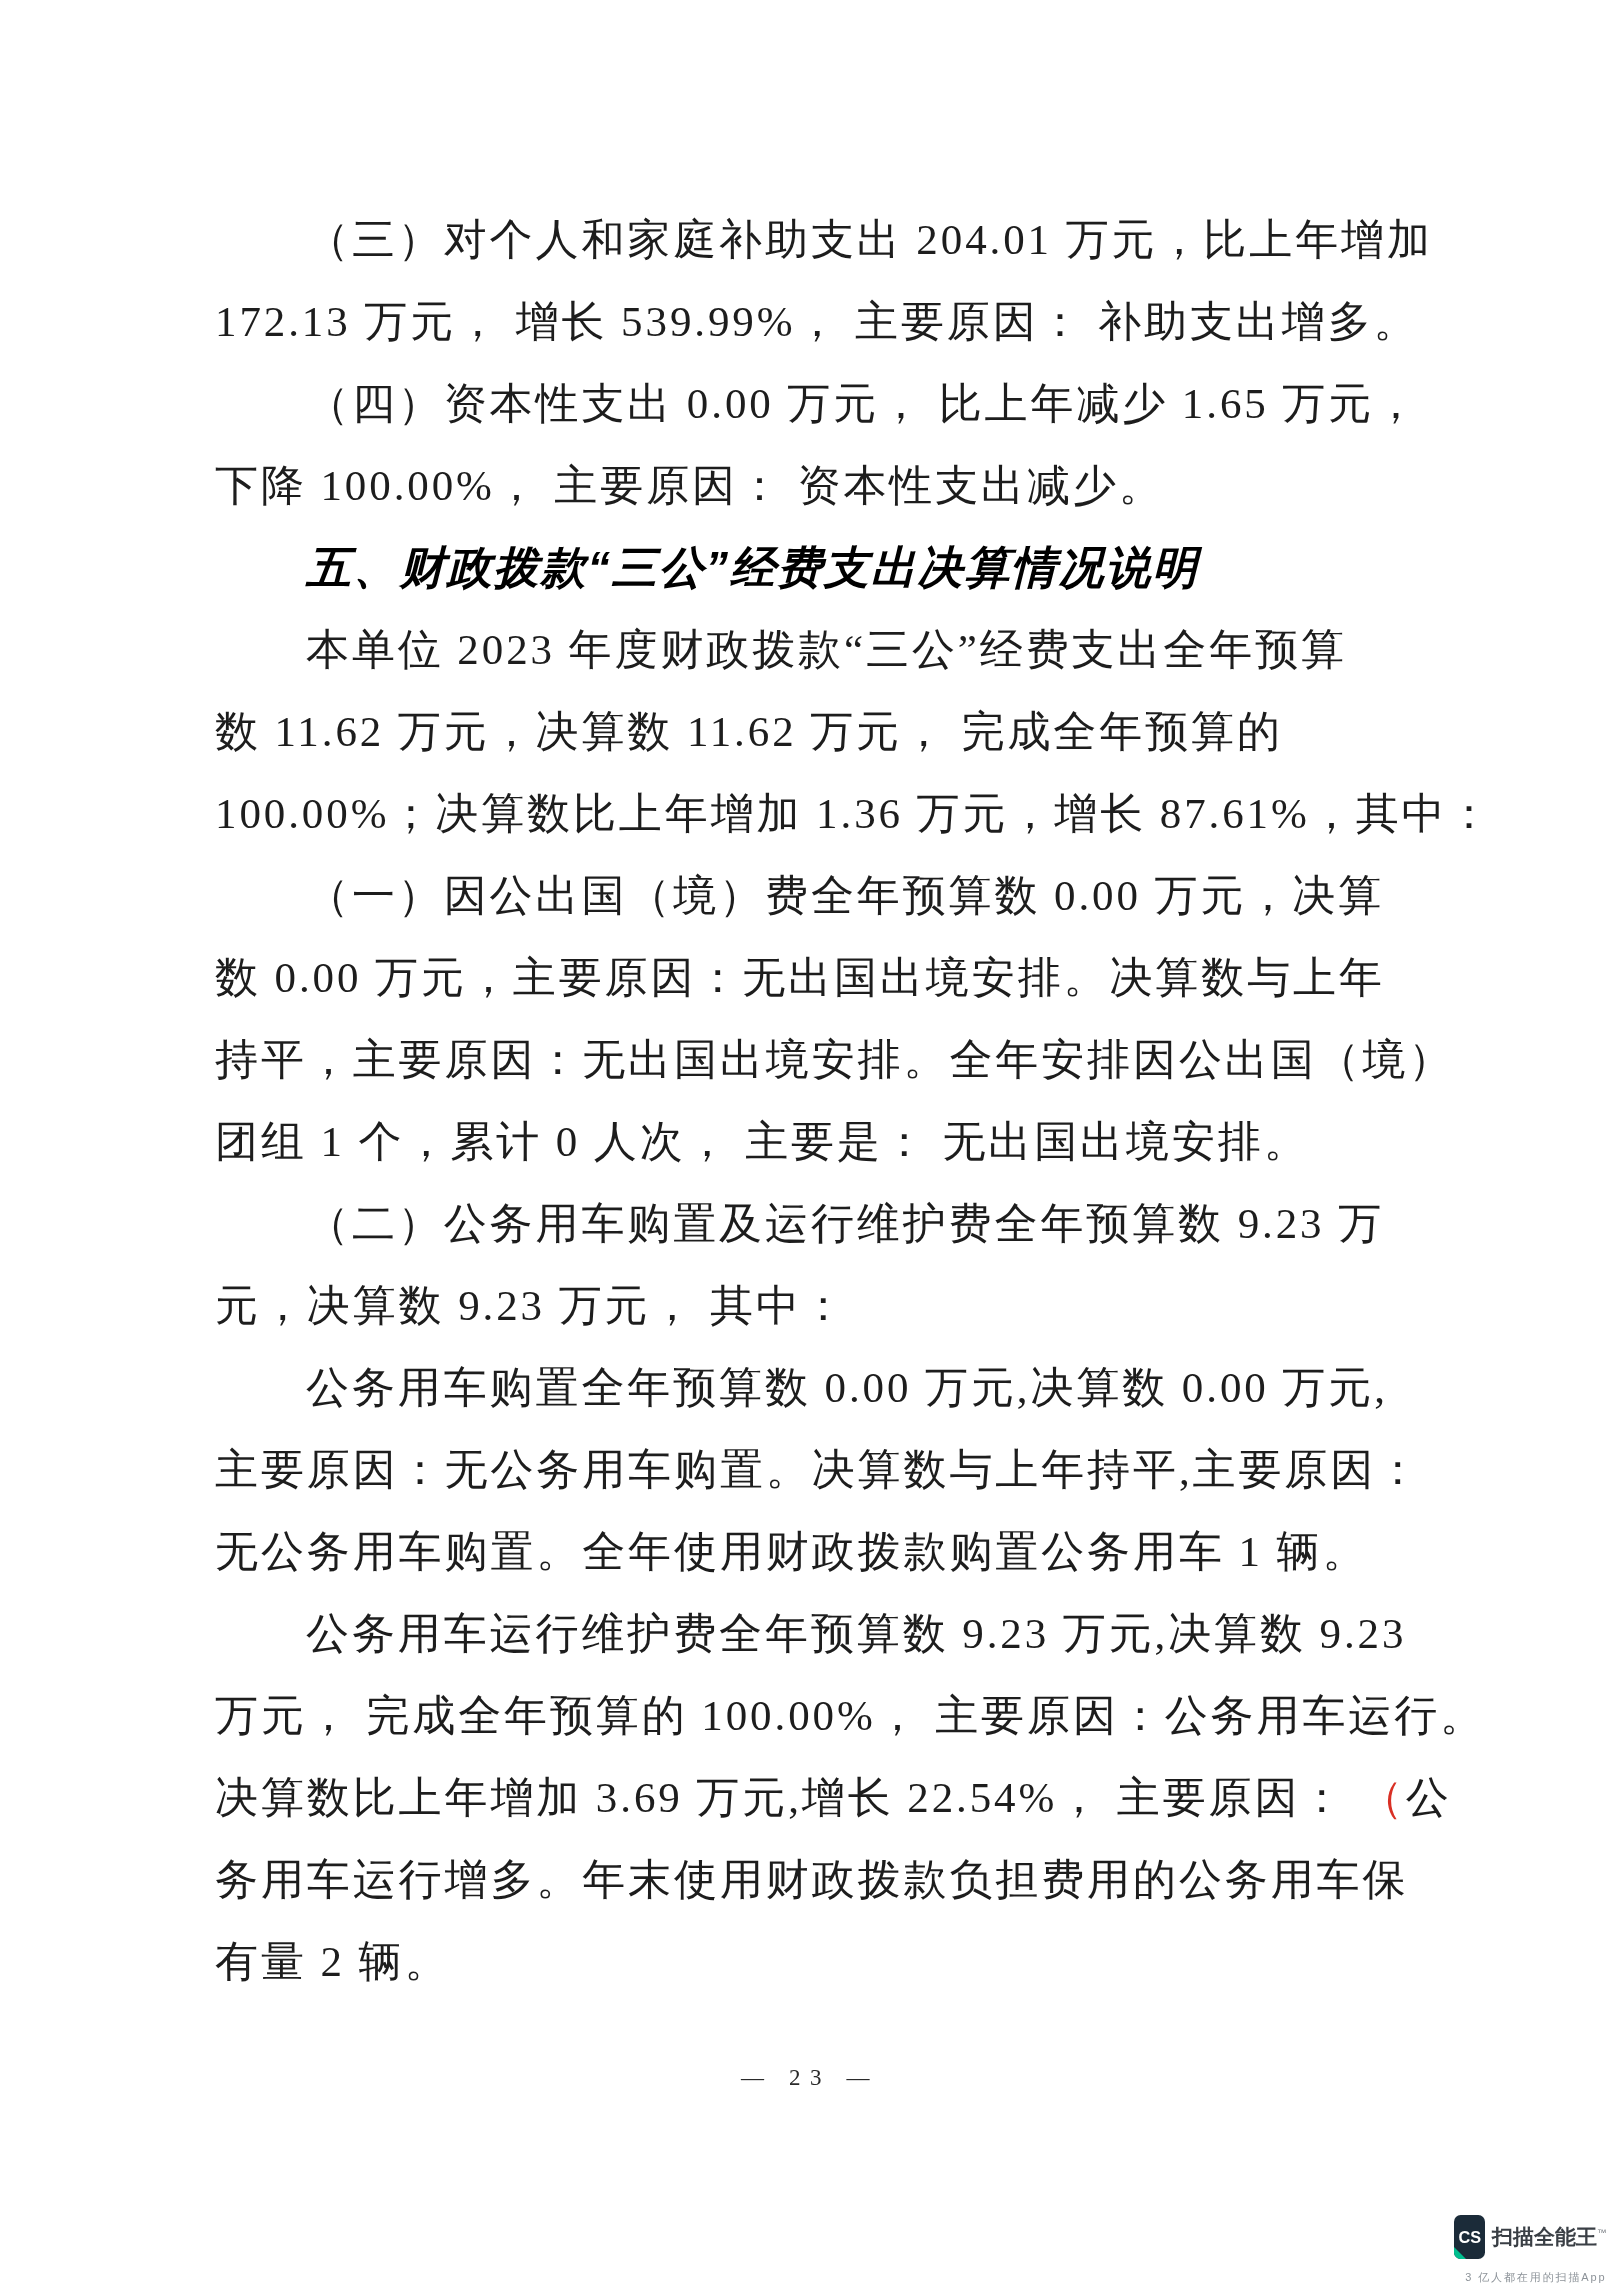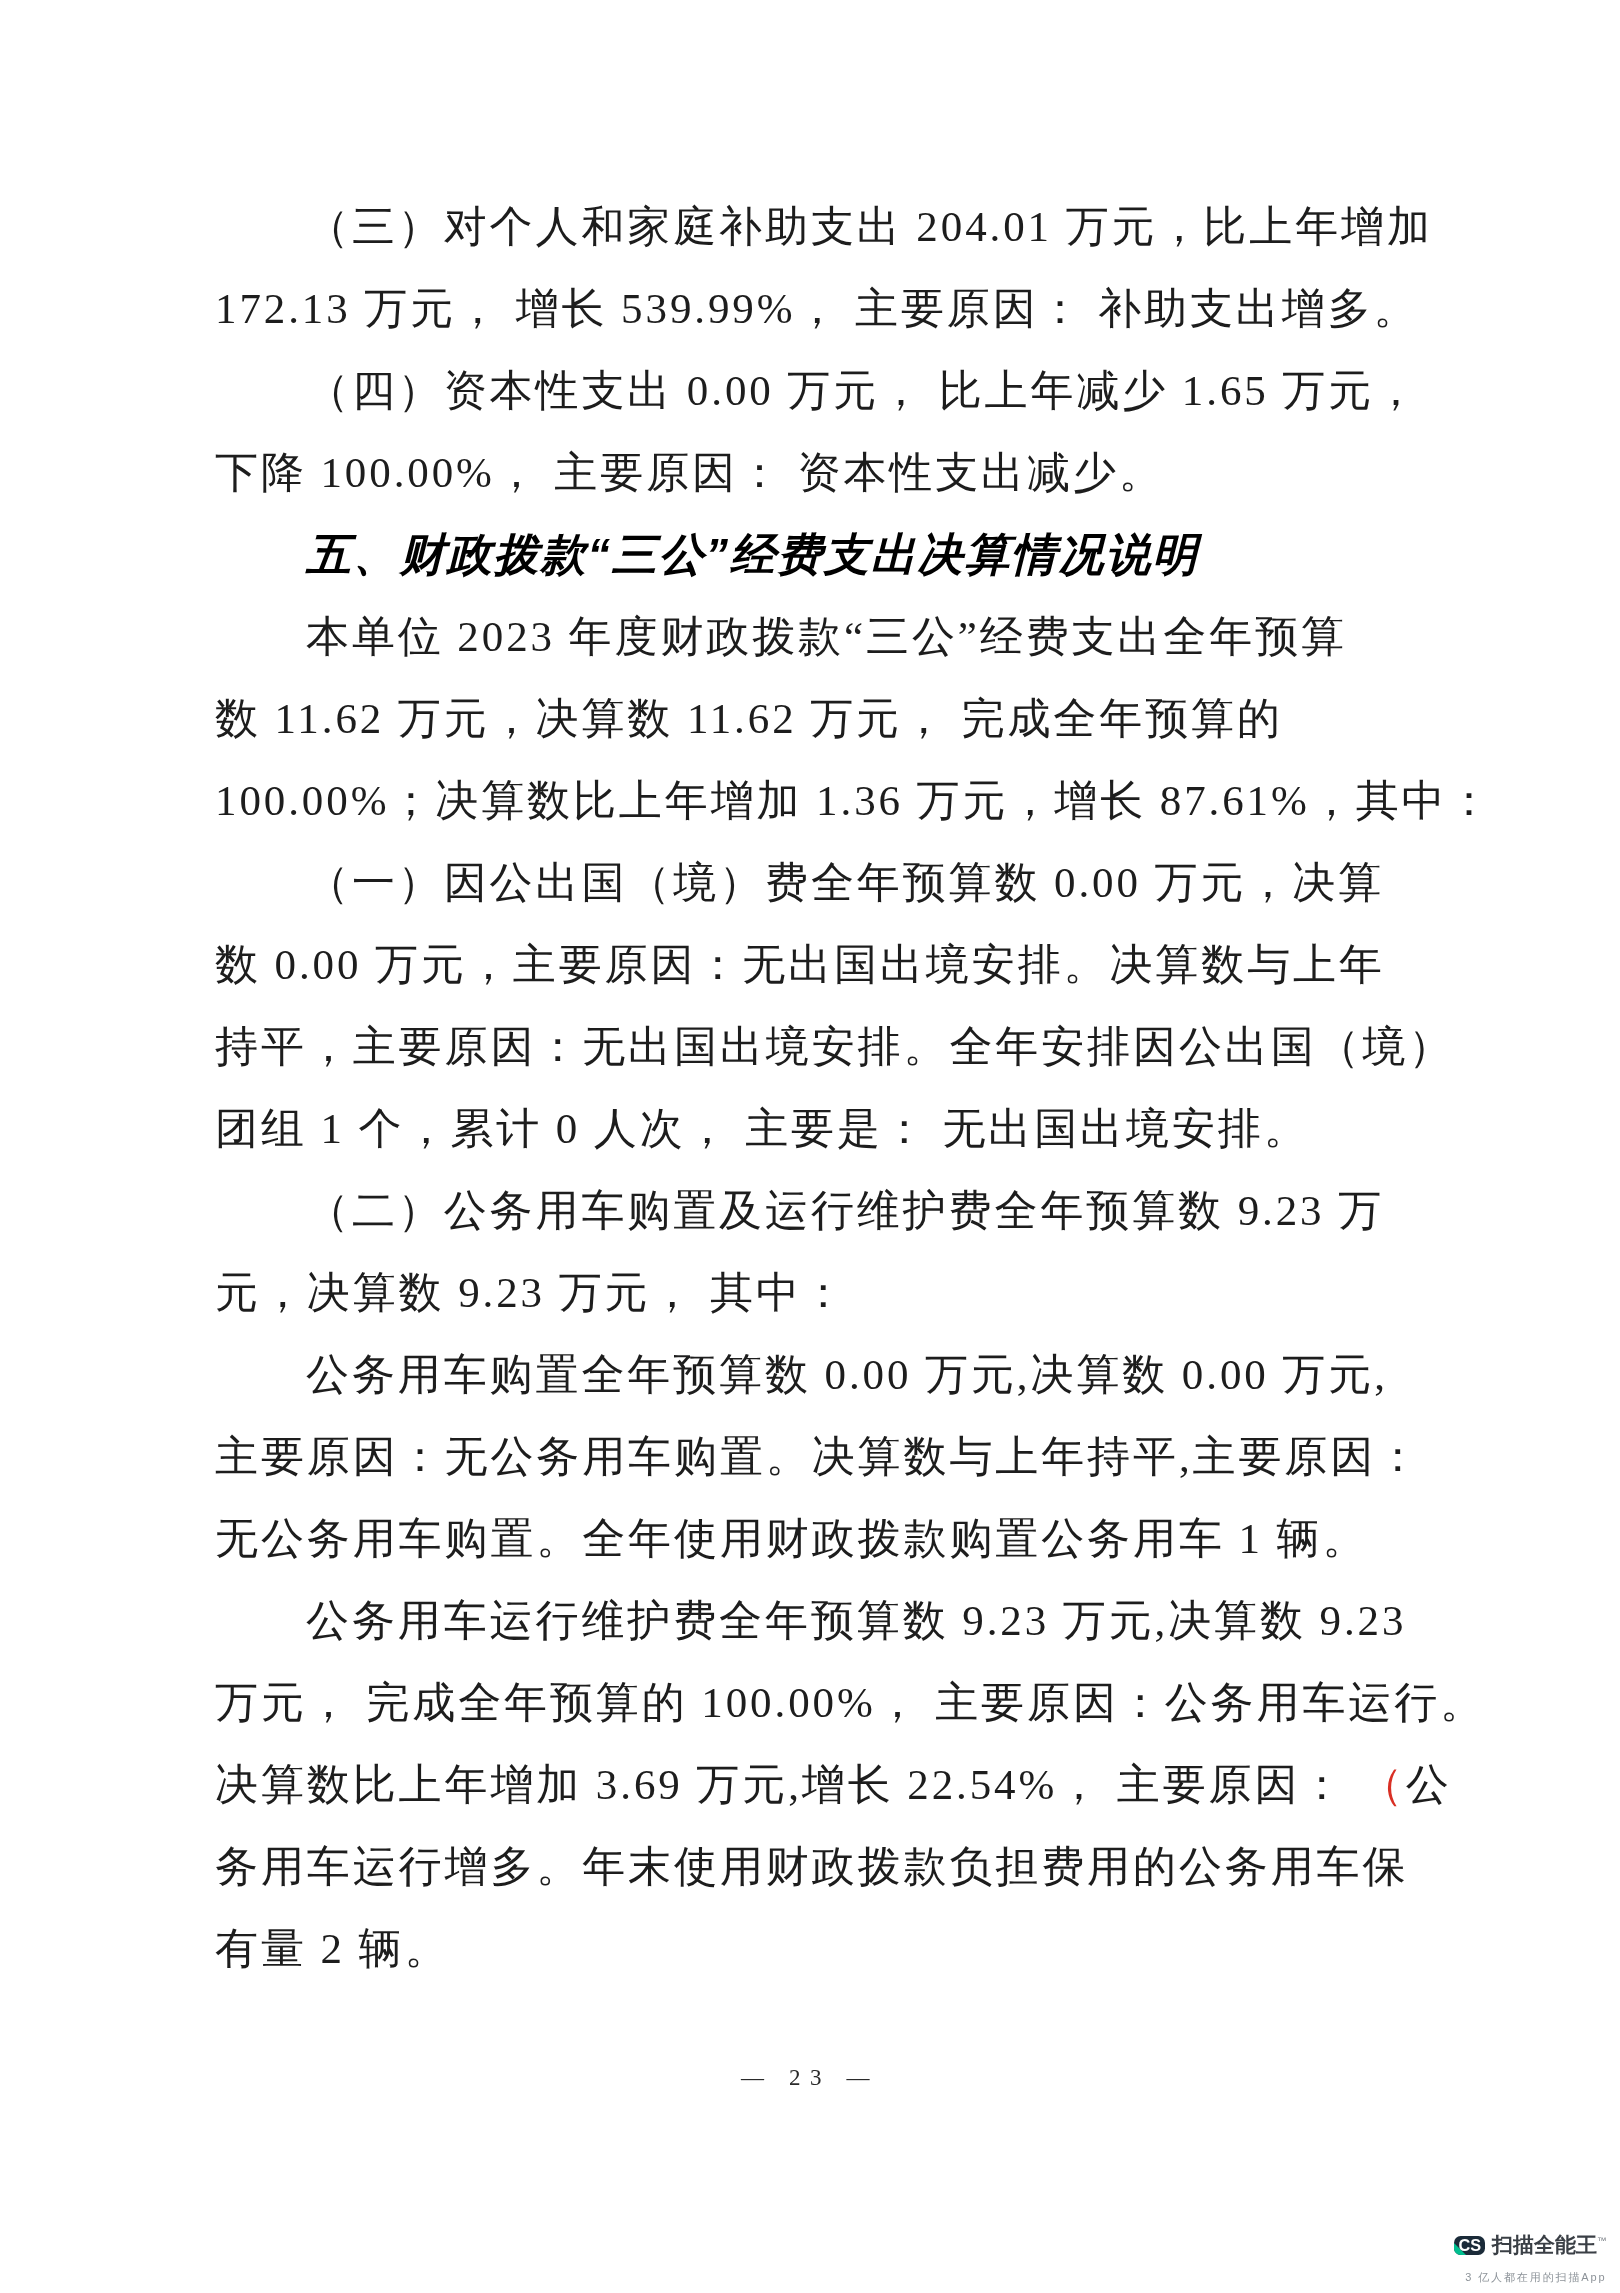--- a/index.html
+++ b/index.html
@@ -15,21 +15,21 @@
     font-family: "Liberation Serif", "DejaVu Serif", serif;
   }
   .page {
     position: absolute;
     inset: 0;
     background: #ffffff;
   }
   .text-block {
     position: absolute;
     left: 215px;
-    top: 186px;
+    top: 199px;
     width: 1206px;
   }
   .line {
     height: 82px;
     line-height: 82px;
     font-size: 43px;
     letter-spacing: 2.9px;
     color: var(--body-text, #1d1d1d);
     white-space: nowrap;
   }
@@ -62,21 +62,21 @@
   }
   .wm-row {
     display: flex;
     align-items: center;
     justify-content: flex-end;
     gap: 6.7px;
   }
   .wm-icon {
     position: relative;
     width: 31px;
-    height: 19px;
+    height: 44px;
     border-radius: 6.7px;
     background: var(--logo-navy, #1b2b39);
     color: #ffffff;
     font-family: "Liberation Sans", "DejaVu Sans", sans-serif;
     font-weight: 700;
     font-size: 16.3px;
     display: flex;
     align-items: center;
     justify-content: center;
     overflow: hidden;

